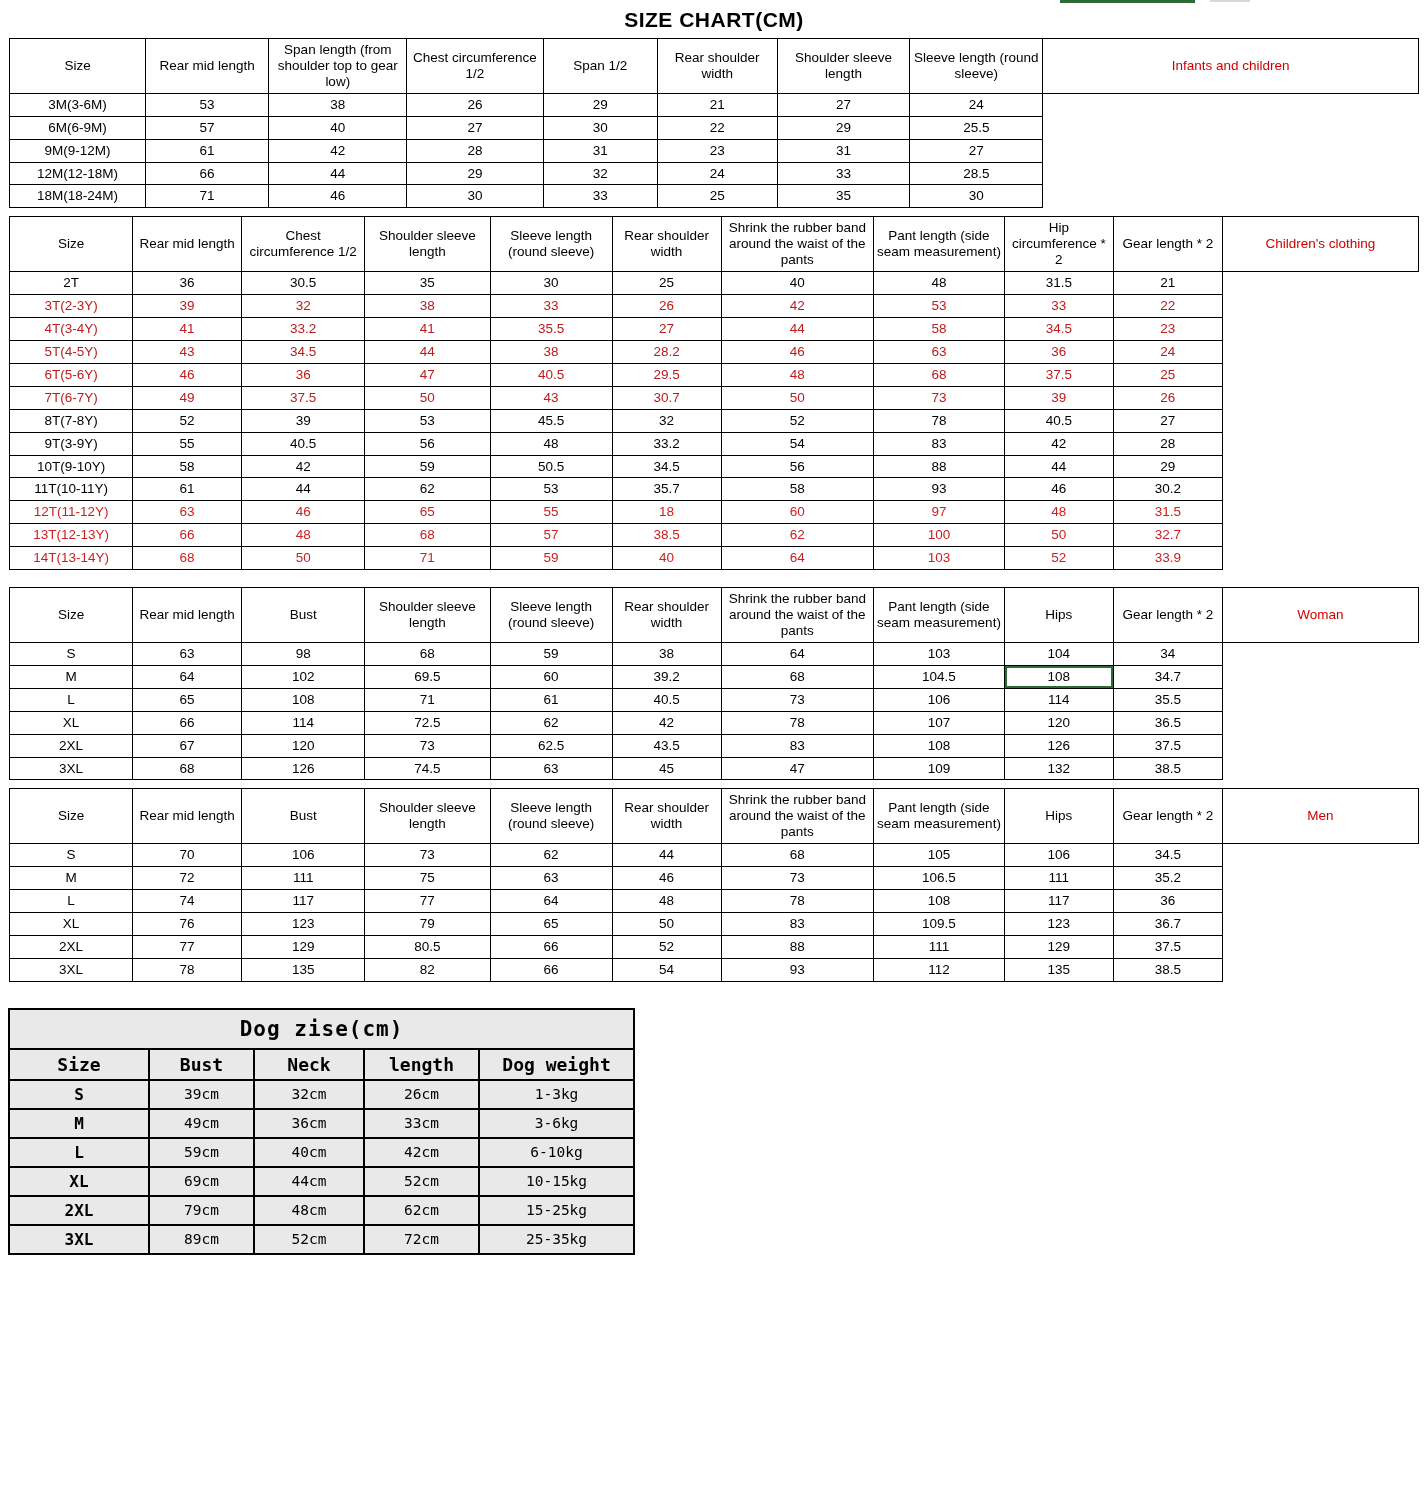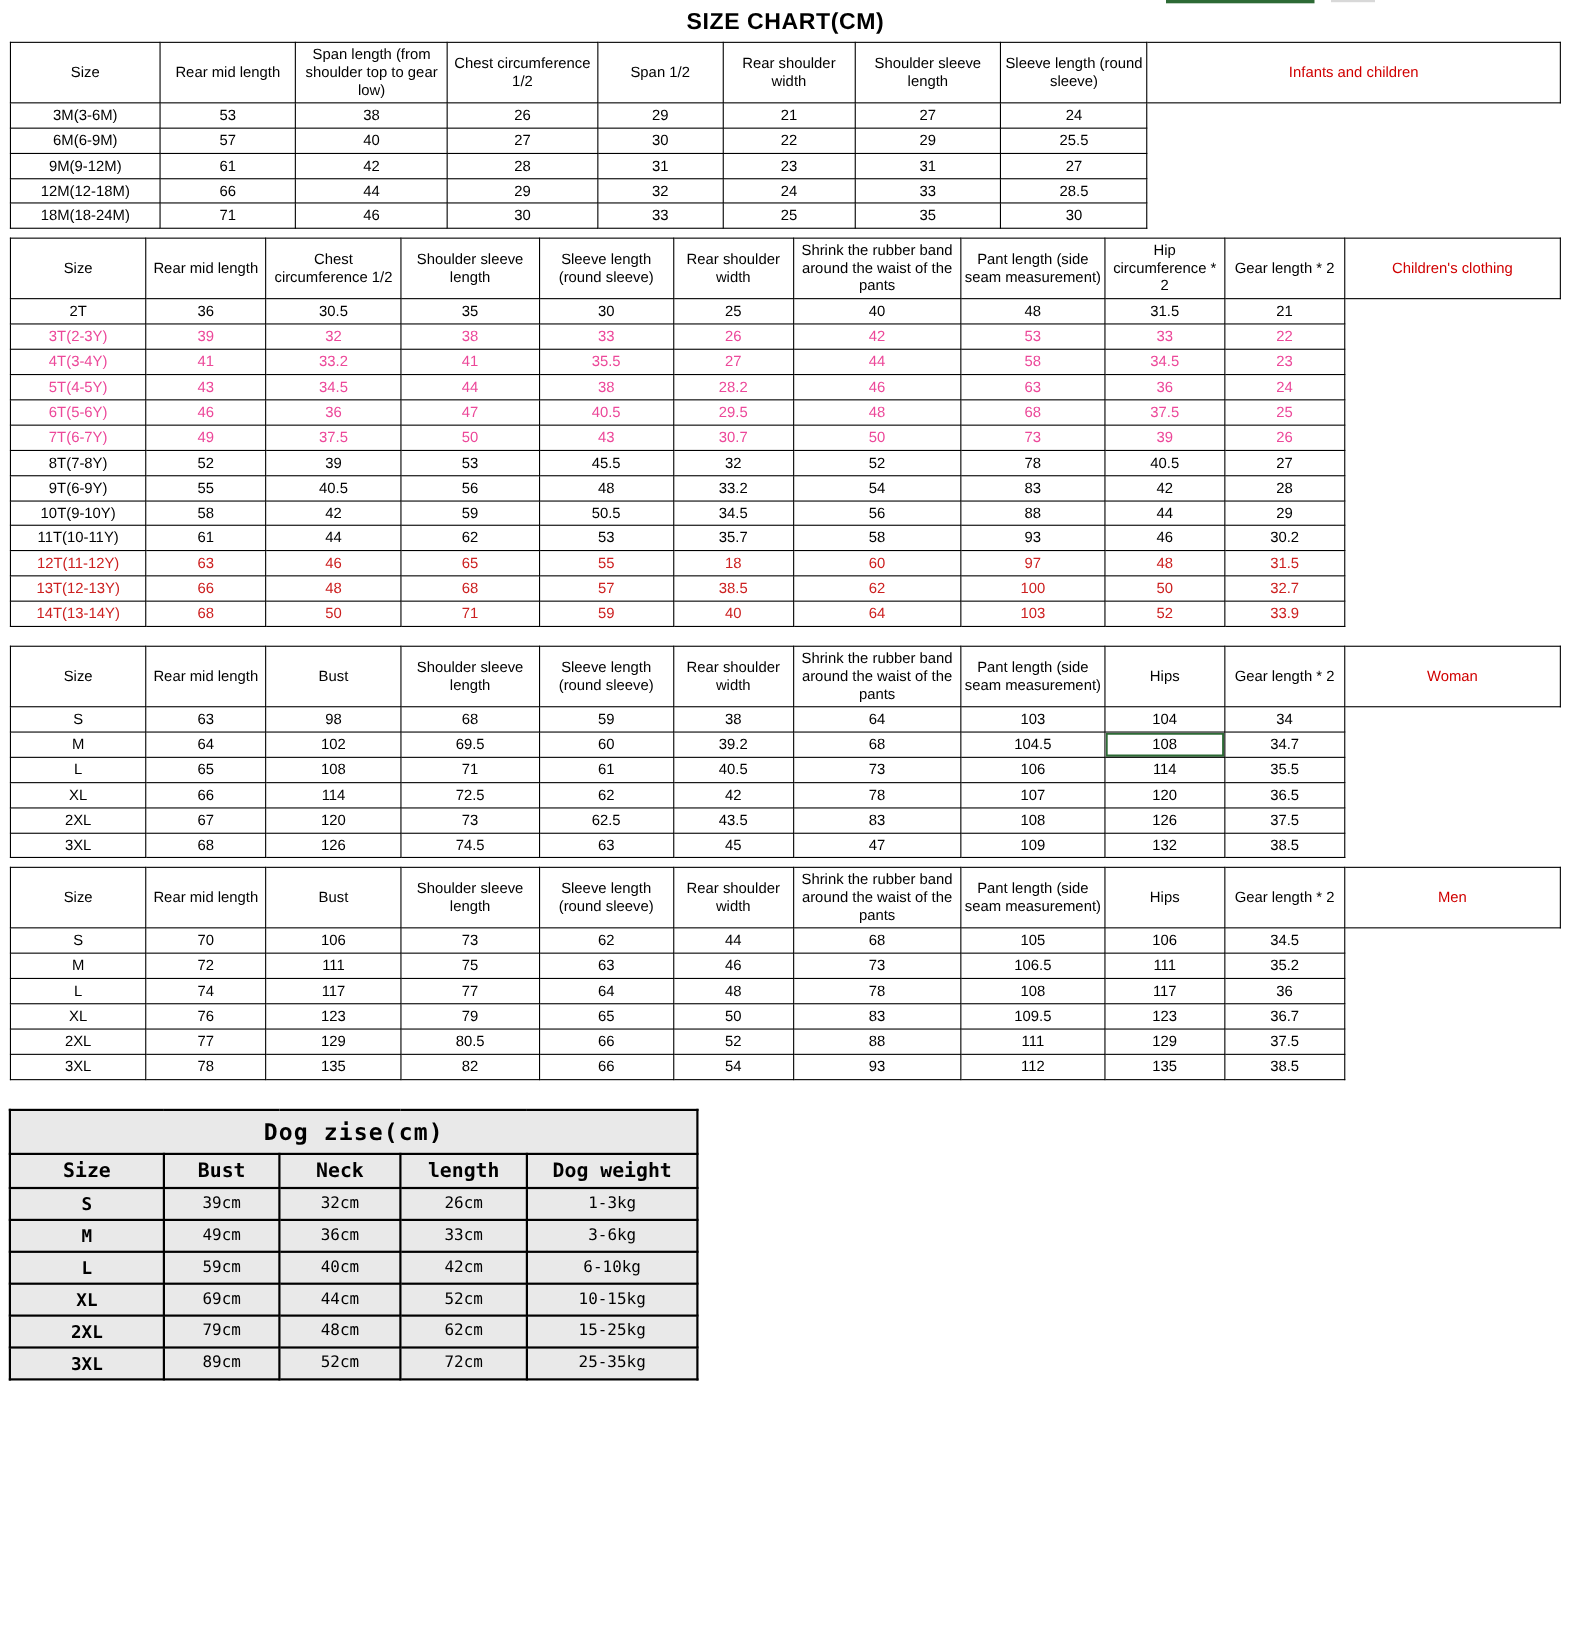--- a/index.html
+++ b/index.html
@@ -65,21 +65,21 @@
   }
   .hdrcell { font-size: 13.5px; }
   .cat {
     font-size: 19px;
     font-weight: bold;
     color: #d00000;
     text-align: center;
     vertical-align: middle;
     line-height: 1.3;
   }
-  .blue { color: #ec4899; }
+  .blue { color: #b91c1c; }
   .red  { color: #cc2020; }
   .blk  { color: #000000; }
   .sect { margin-bottom: 8px; }
   .sect-gap { height: 9px; }
   .highlight-cell {
     box-shadow: inset 0 0 0 2px #2d6a35;
   }
   
   .dog-wrap {
     margin-top: 26px;
@@ -319,21 +319,21 @@
               <td class="blk">39</td>
               <td class="blk">53</td>
               <td class="blk">45.5</td>
               <td class="blk">32</td>
               <td class="blk">52</td>
               <td class="blk">78</td>
               <td class="blk">40.5</td>
               <td class="blk">27</td>
             </tr>
             <tr>
-              <td class="blk">9T(6-9Y)</td>
+              <td class="blk">9T(3-9Y)</td>
               <td class="blk">55</td>
               <td class="blk">40.5</td>
               <td class="blk">56</td>
               <td class="blk">48</td>
               <td class="blk">33.2</td>
               <td class="blk">54</td>
               <td class="blk">83</td>
               <td class="blk">42</td>
               <td class="blk">28</td>
             </tr>

